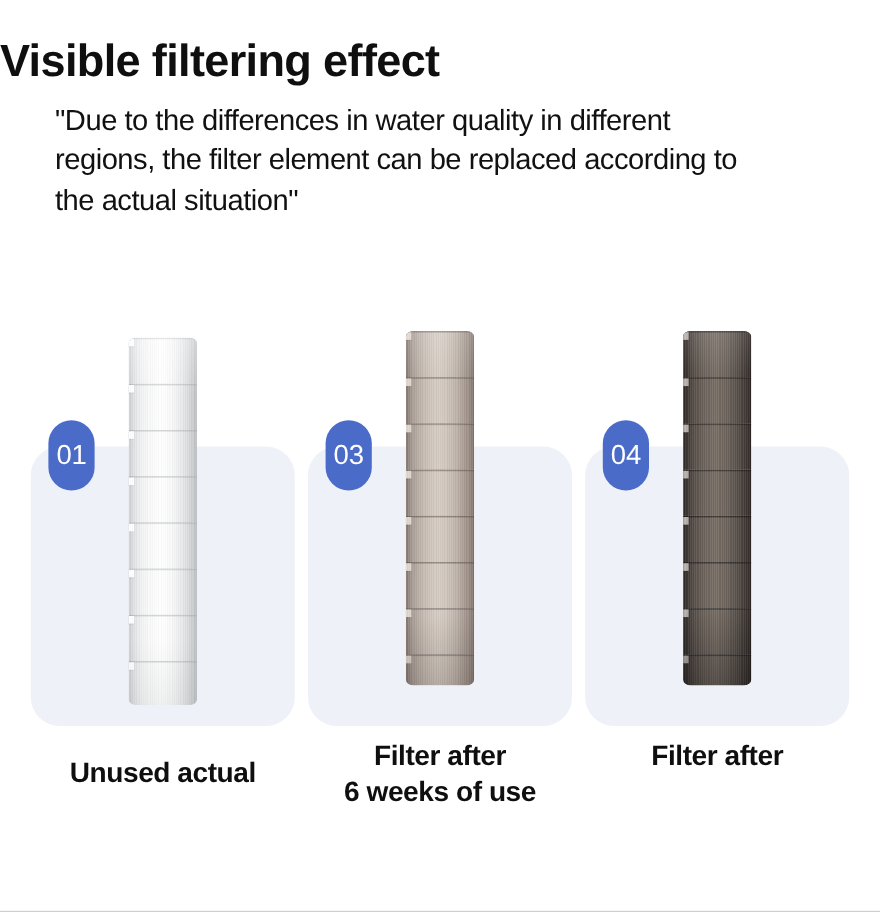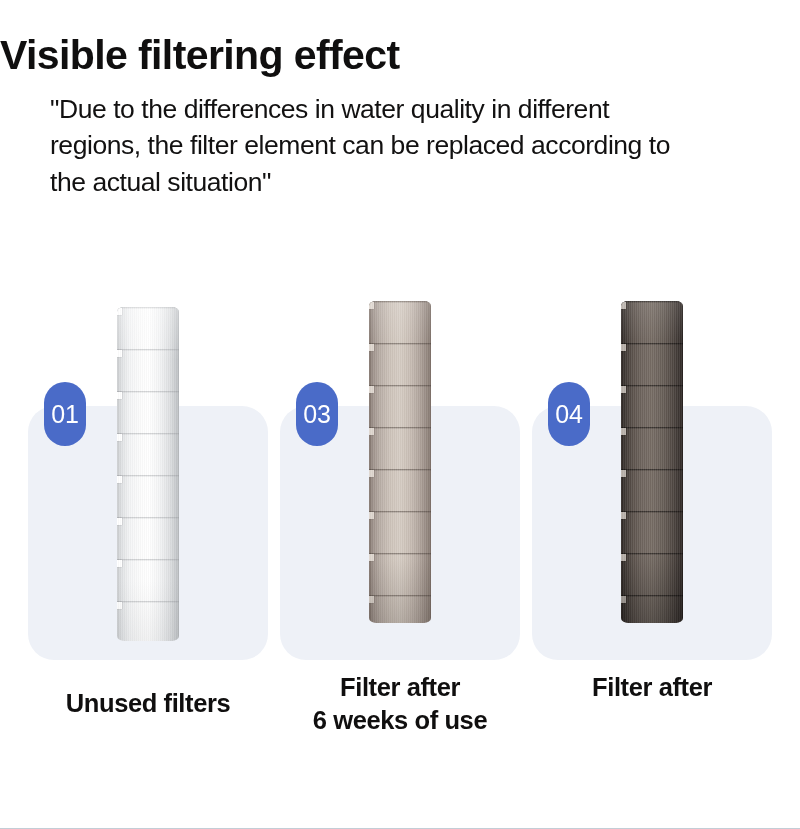--- a/index.html
+++ b/index.html
@@ -262,21 +262,21 @@
           <div class="rib"></div>
           <div class="rib"></div>
           <div class="rib"></div>
           <div class="rib"></div>
           <div class="rib"></div>
         <div class="fiber"></div>
       </div>
     </div>
     <div class="badge">01</div>
     <div class="caption single">
-      <span class="caption-line">Unused filters</span>
+      <span class="caption-line">Unused actual</span>
     </div>
   </div>
 
   <div class="column">
     <div class="card"></div>
     <div class="filter-wrap">
       <div class="filter f-tan" id="filter-1" style="height:322px;margin-top:12px;">
           <div class="rib"></div>
           <div class="rib"></div>
           <div class="rib"></div>

